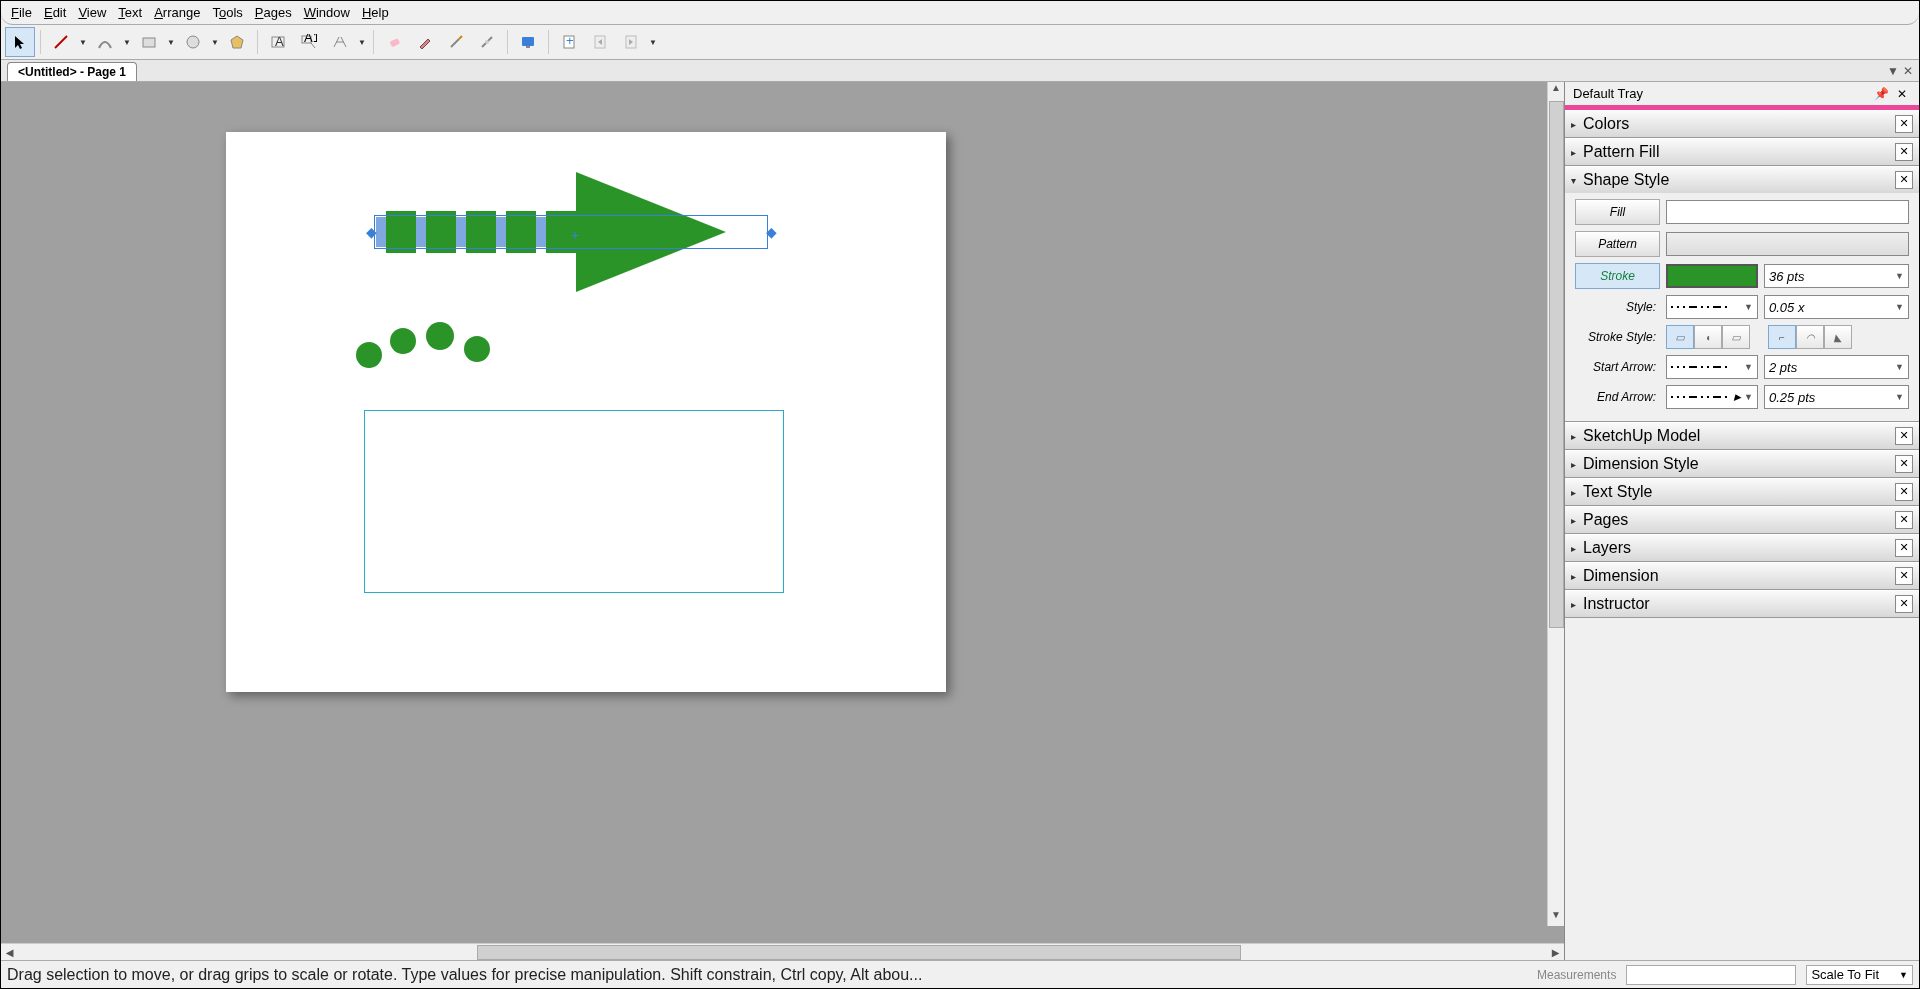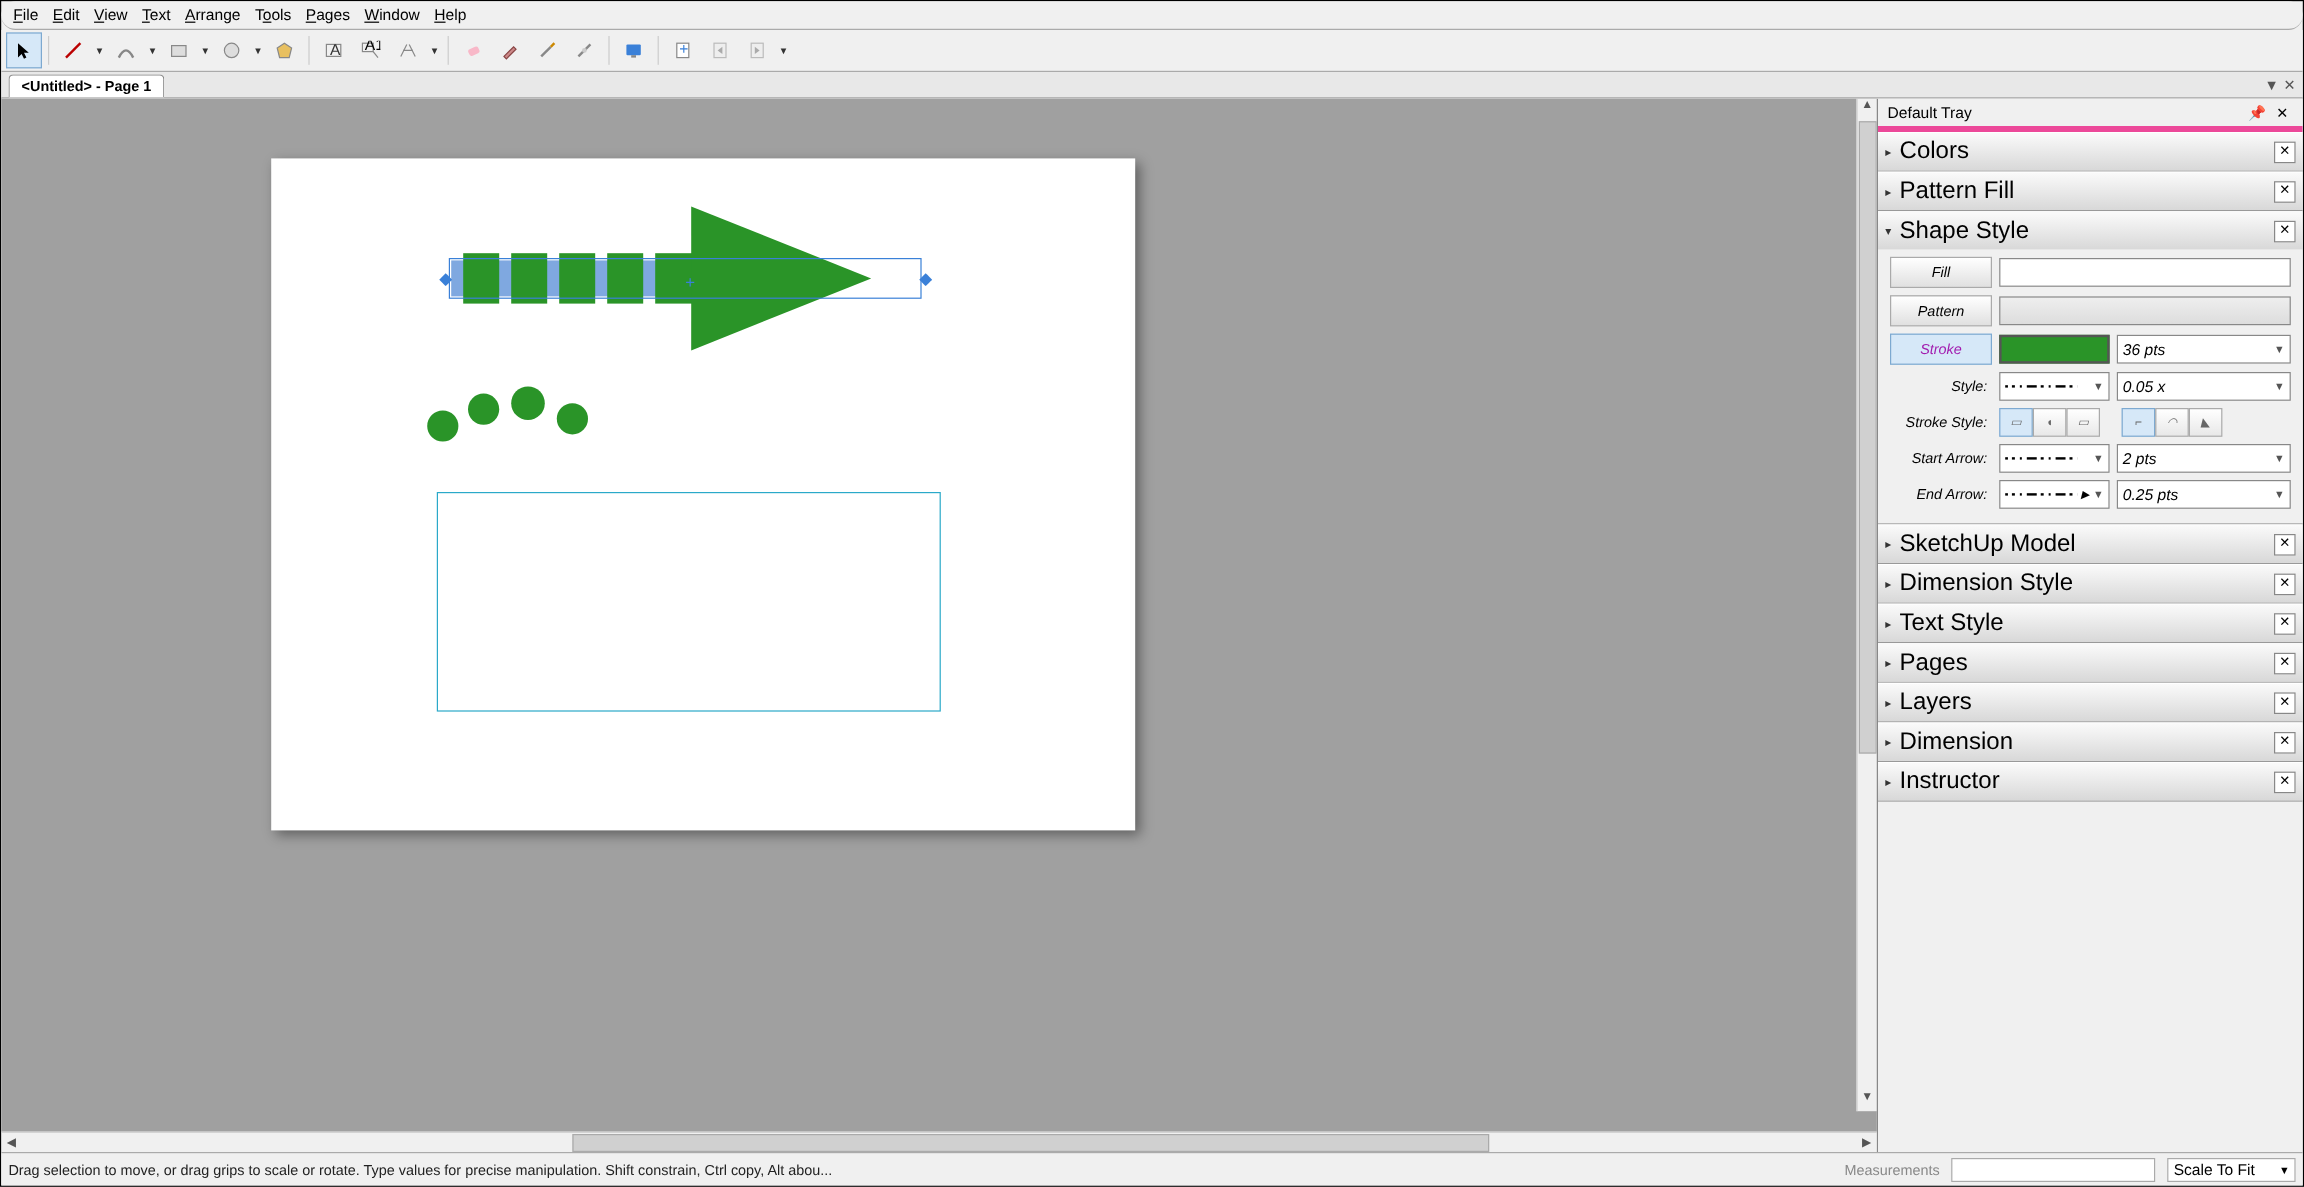--- a/index.html
+++ b/index.html
@@ -49,39 +49,39 @@
 .vscroll .arrow { height: 17px; text-align: center; color: #555; font-size: 10px; }
 
 .tray { width: 355px; background: #f0f0f0; border-left: 1px solid #888; display: flex; flex-direction: column; }
 .tray-title { background: #f0f0f0; padding: 4px 8px; font-size: 14px; border-bottom: 5px solid #ec4899; display: flex; align-items: center; }
 .tray-title .spacer { flex: 1; }
 .tray-title .pin, .tray-title .close { cursor: pointer; padding: 0 4px; font-size: 12px; }
 
 .panel { border-bottom: 1px solid #999; }
 .panel-header { display: flex; align-items: center; padding: 4px 6px; background: linear-gradient(#fafafa, #d8d8d8); border-top: 1px solid #fff; cursor: pointer; }
 .panel-header .chev { width: 12px; font-size: 10px; color: #333; }
-.panel-header .title { flex: 1; font-size: 20px; }
+.panel-header .title { flex: 1; font-size: 16px; }
 .panel-header .close { width: 18px; height: 18px; border: 1px solid #888; text-align: center; line-height: 15px; font-size: 11px; background: #fff; cursor: pointer; }
 
 .panel-body { padding: 6px 10px; background: #f0f0f0; }
 .prop-row { display: flex; align-items: center; margin-bottom: 6px; gap: 6px; font-style: italic; }
 .prop-label { width: 85px; text-align: right; padding-right: 4px; font-size: 12px; }
 .prop-btn { width: 85px; height: 26px; background: linear-gradient(#fff,#e0e0e0); border: 1px solid #aaa; text-align: center; line-height: 24px; font-size: 12px; cursor: pointer; }
-.prop-btn.active { background: #d6e8f8; border: 1px solid #7da9d0; color: #a21caf; }
+.prop-btn.active { background: #d6e8f8; border: 1px solid #7da9d0; color: #15803d; }
 .prop-swatch { flex: 1; height: 24px; border: 1px solid #888; background: #fff; cursor: pointer; }
 .prop-swatch.green { background: #2a9428; border: 2px solid #555; }
 .prop-swatch.gray { background: linear-gradient(#eee,#ddd); }
 .prop-select { height: 24px; border: 1px solid #888; background: #fff; padding: 0 4px; font-size: 12px; display: flex; align-items: center; justify-content: space-between; cursor: pointer; }
 .prop-select .arr { font-size: 9px; color: #555; }
 .stroke-style-btns { display: flex; gap: 0; }
 .ss-btn { width: 28px; height: 24px; border: 1px solid #aaa; background: linear-gradient(#fff,#e8e8e8); display: inline-flex; align-items: center; justify-content: center; cursor: pointer; font-size: 10px; color: #666; }
 .ss-btn.active { background: #d6e8f8; border: 1px solid #7da9d0; }
 
 .statusbar { display: flex; align-items: center; background: #f0f0f0; border-top: 1px solid #aaa; padding: 4px 6px; gap: 10px; height: 28px; }
-.statusbar .hint { flex: 1; font-size: 12px; color: #222; white-space: nowrap; overflow: hidden; text-overflow: ellipsis; }
+.statusbar .hint { flex: 1; font-size: 16px; color: #222; white-space: nowrap; overflow: hidden; text-overflow: ellipsis; }
 .statusbar .meas-label { font-size: 12px; color: #888; }
 .statusbar input { height: 20px; border: 1px solid #aaa; padding: 0 4px; width: 170px; }
 .statusbar .zoom { height: 20px; border: 1px solid #aaa; background: #fff; padding: 0 4px; font-size: 12px; display: flex; align-items: center; gap: 20px; cursor: pointer; }
 
 
 .dashline { display: inline-block; width: 60px; height: 10px; background-repeat: repeat-x; background-position: center; }
 .dashline.d1 { background-image: linear-gradient(to right, #000 0 8px, transparent 8px 12px, #000 12px 14px, transparent 14px 18px, #000 18px 20px, transparent 20px 24px); background-size: 24px 2px; }
 </style>
 </head>
 <body>

